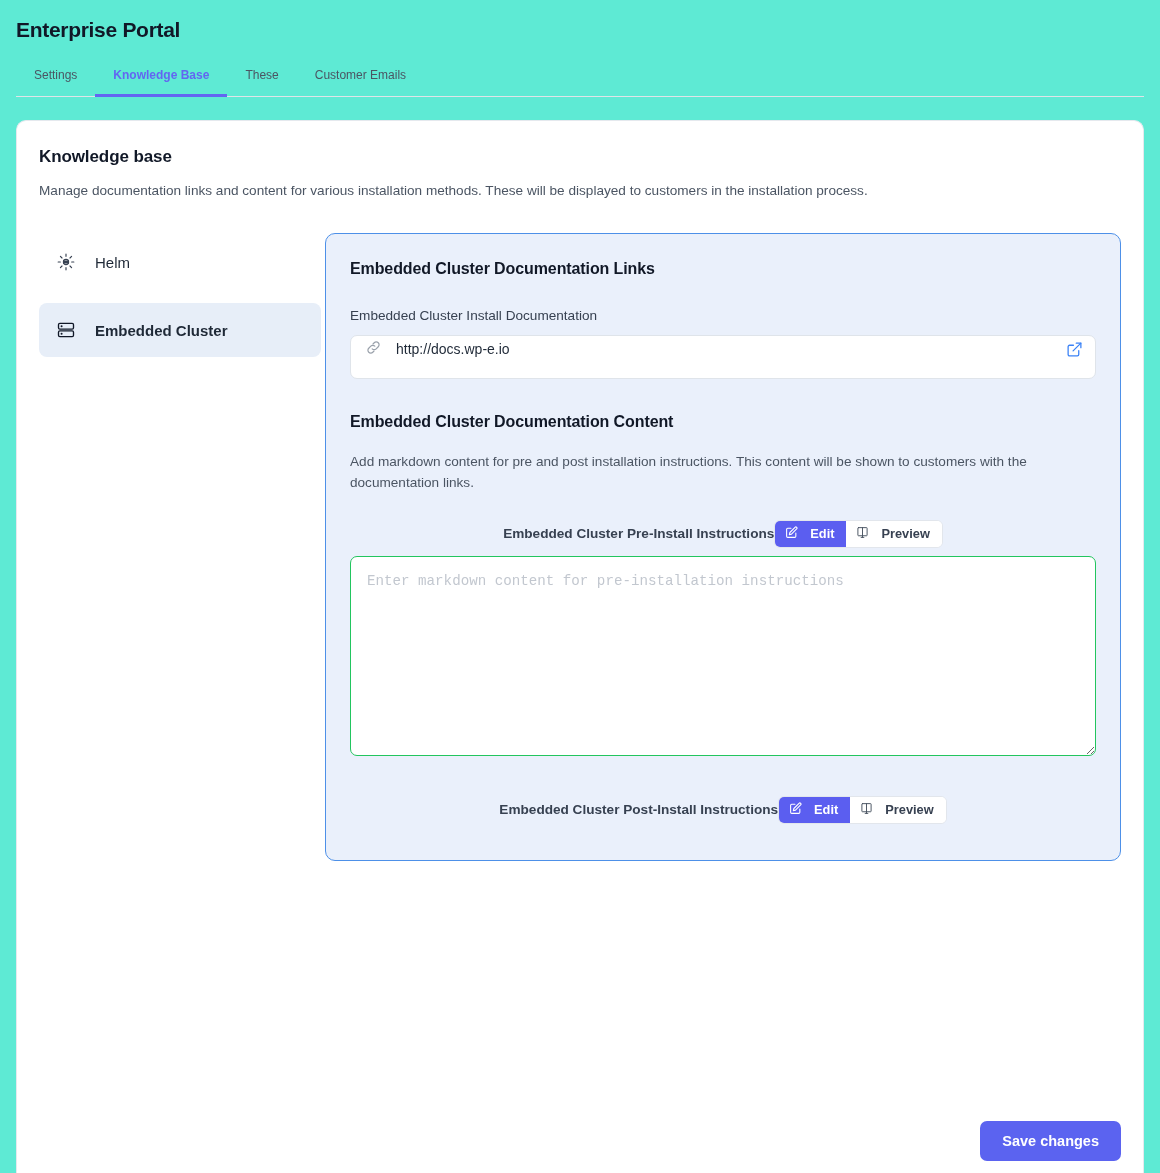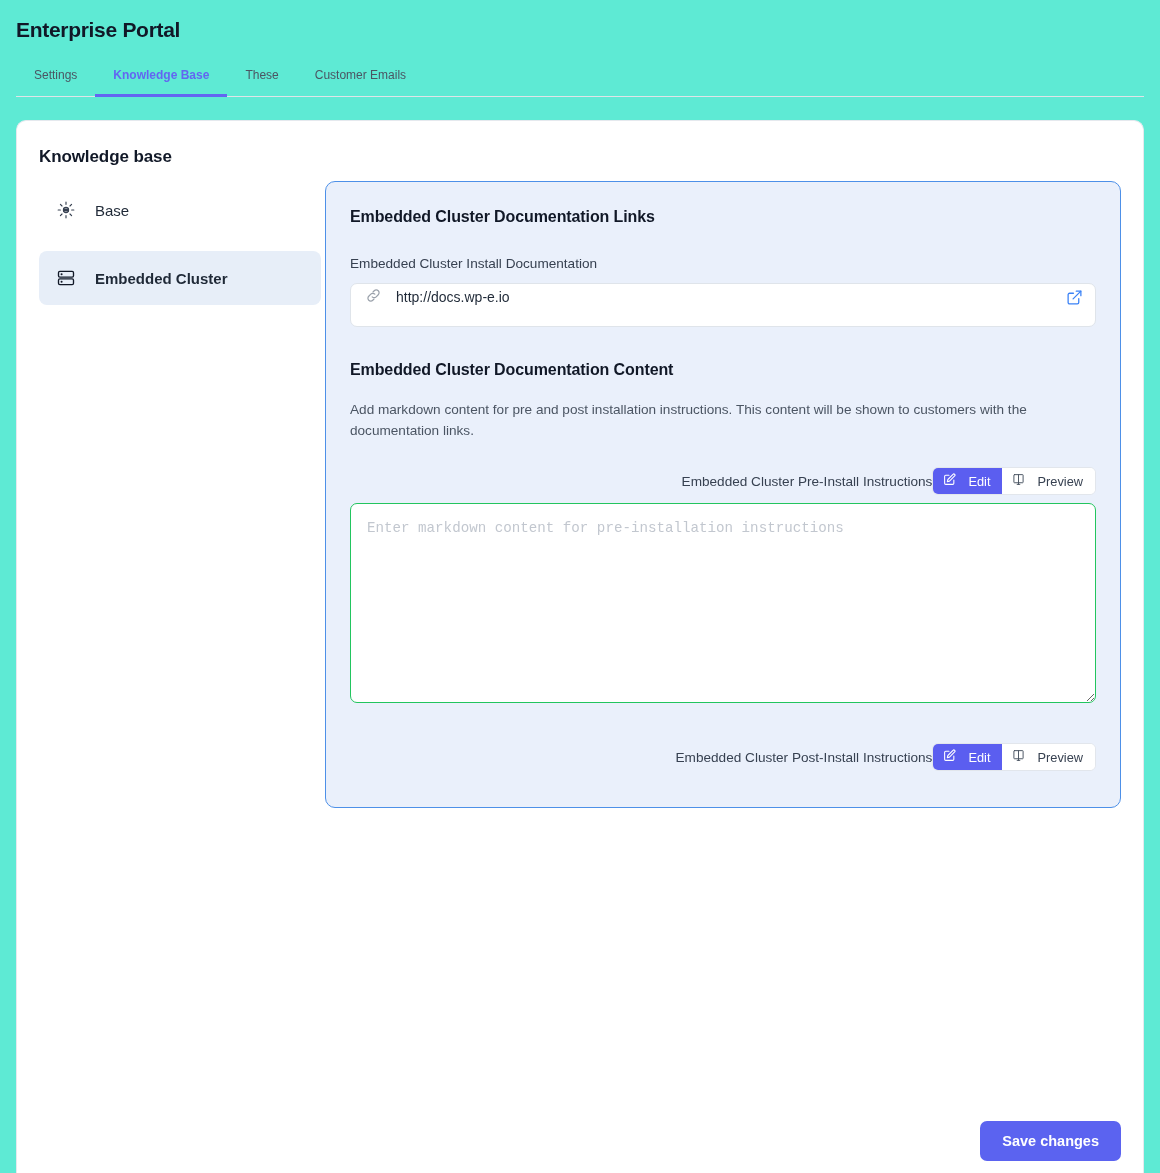--- a/index.html
+++ b/index.html
@@ -151,23 +151,24 @@
     outline: none;
     background: transparent;
     font-family: "Liberation Sans", sans-serif;
   }
   .icon-btn { cursor: pointer; display: flex; align-items: center; }
 
   
   .md-head {
     display: flex;
     align-items: center;
-    justify-content: flex-end;
+    justify-content: center;
     margin-bottom: 8px;
     min-height: 28px;
+    font-weight: bold;
   }
   .md-head .field-label { margin-bottom: 0; }
   .seg {
     display: flex;
     border-radius: 6px;
     overflow: hidden;
     background: #ffffff;
     border: 1px solid #e2e6ec;
   }
   .seg-btn {
@@ -233,35 +234,36 @@
       <div class="tab active">Knowledge Base</div>
       <div class="tab">These</div>
       <div class="tab">Customer Emails</div>
     </div>
   </div>
 
   <div class="card">
     <div class="card-inner">
 
       <h2 class="kb-title">Knowledge base</h2>
+      <p class="kb-desc">Manage documentation links and content for various installation methods. These will be displayed to customers in the installation process.</p>
 
       <div class="body-row">
 
         <div class="kb-nav">
 
           <div class="kb-nav-item">
             <span class="kb-nav-icon">
               <svg width="20" height="20" viewBox="0 0 24 24" fill="none" stroke="#374151" stroke-width="1.4" stroke-linecap="round">
                 <circle cx="12" cy="12" r="3.1"></circle>
                 <path d="M12 2.6v2.6M12 18.8v2.6M2.6 12h2.6M18.8 12h2.6"></path>
                 <path d="M5.3 5.3l1.9 1.9M16.8 16.8l1.9 1.9M18.7 5.3l-1.9 1.9M7.2 16.8l-1.9 1.9"></path>
                 <rect x="8.4" y="10.2" width="7.2" height="3.6" fill="#374151" stroke="none"></rect>
               </svg>
             </span>
-            <span>Base</span>
+            <span>Helm</span>
           </div>
 
           <div class="kb-nav-item active">
             <span class="kb-nav-icon">
               <svg width="20" height="20" viewBox="0 0 24 24" fill="none" stroke="#111827" stroke-width="1.6">
                 <rect x="3" y="4" width="18" height="7" rx="1.6"></rect>
                 <rect x="3" y="13" width="18" height="7" rx="1.6"></rect>
                 <line x1="6.6" y1="7.5" x2="6.8" y2="7.5" stroke-linecap="round" stroke-width="2.2"></line>
                 <line x1="6.6" y1="16.5" x2="6.8" y2="16.5" stroke-linecap="round" stroke-width="2.2"></line>
               </svg>

